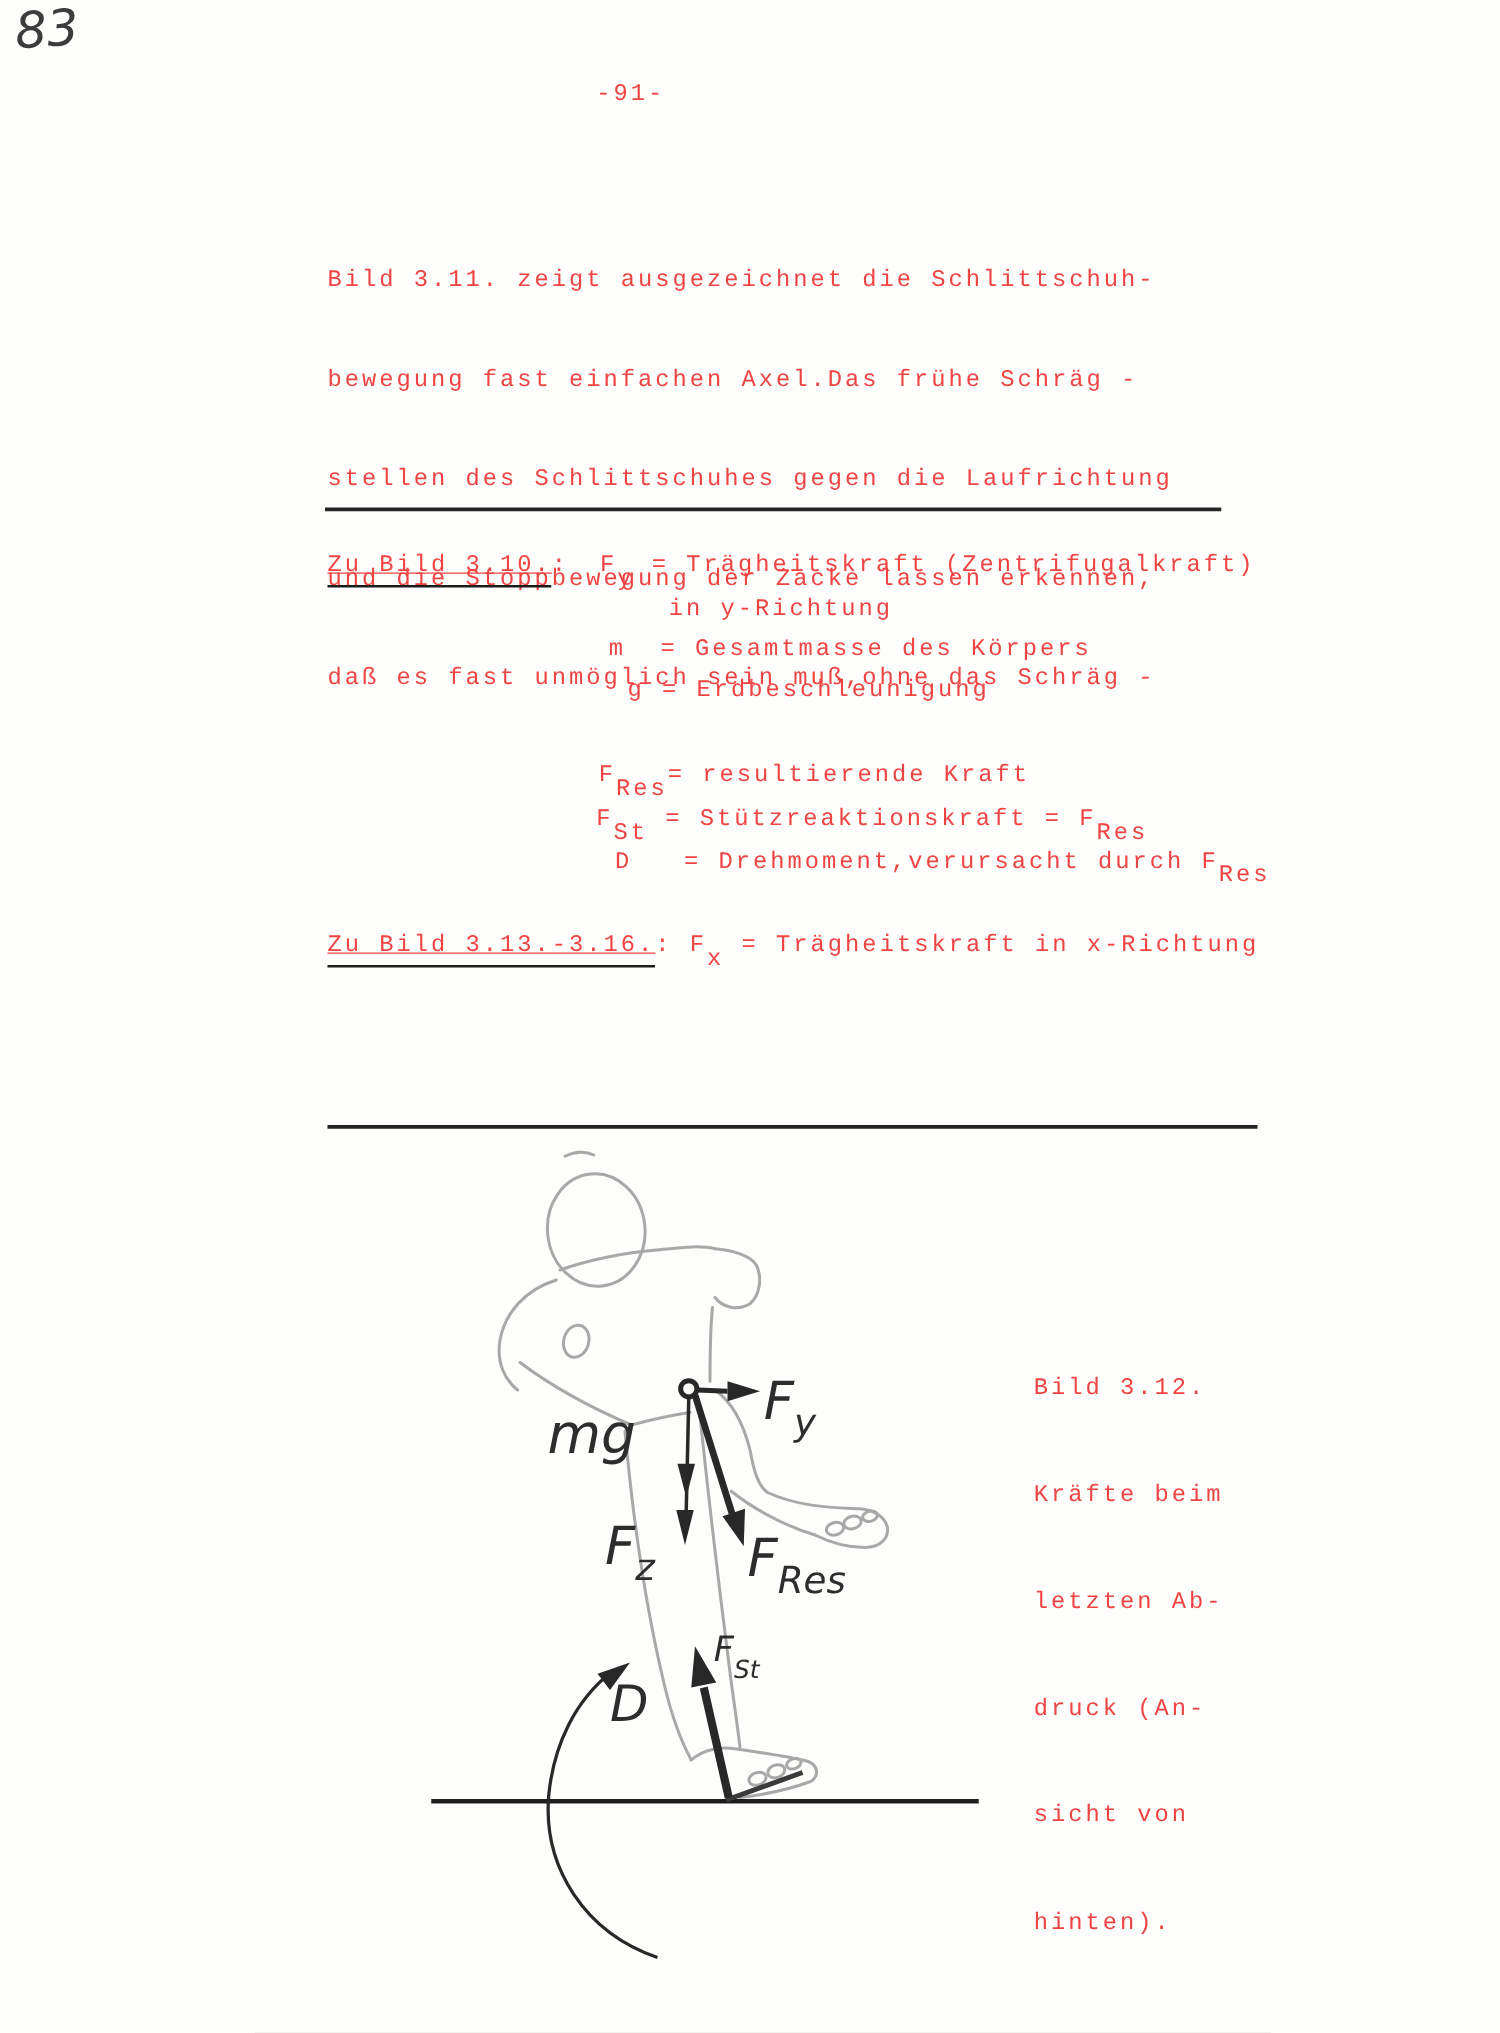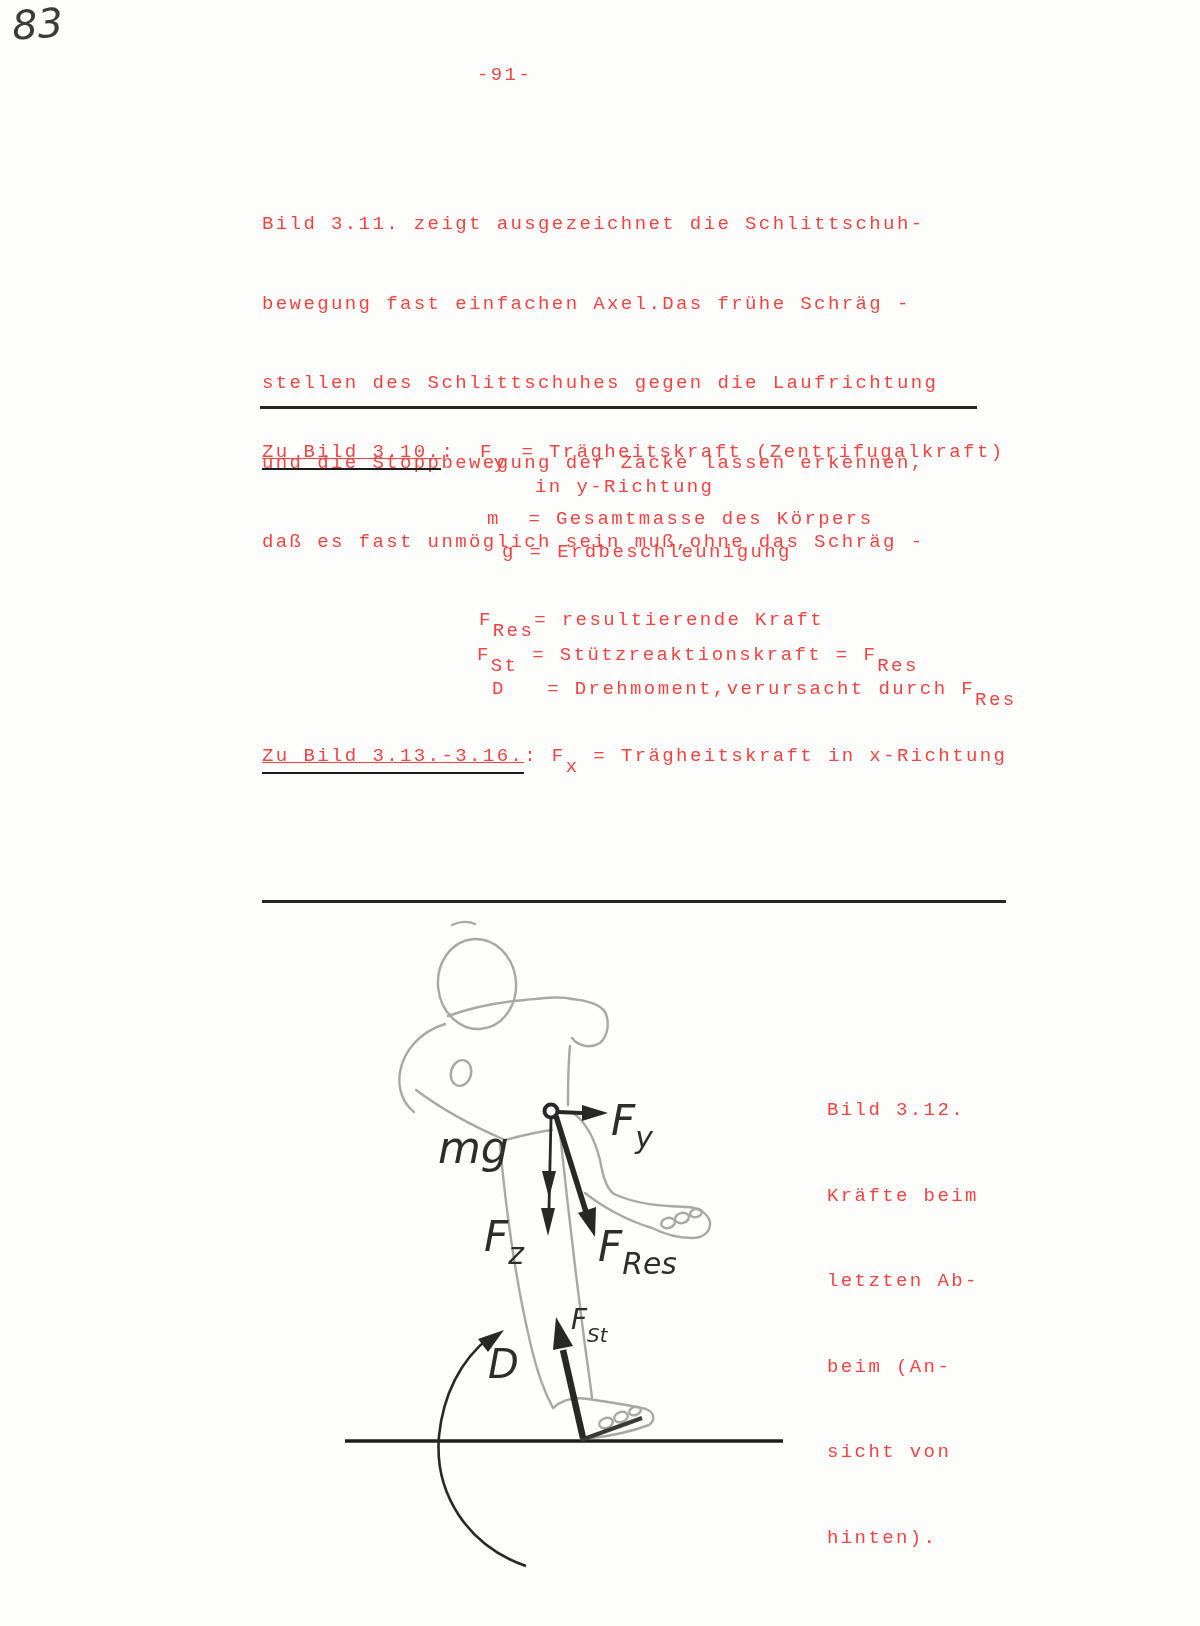--- a/index.html
+++ b/index.html
@@ -113,18 +113,18 @@
   <div class="hw" style="left:611px;top:1100px;font-size:42px;"><span>F</span><span class="hsub">y</span></div>
   <div class="hw" style="left:484px;top:1216px;font-size:42px;"><span>F</span><span class="hsub">z</span></div>
   <div class="hw" style="left:598px;top:1226px;font-size:42px;text-align:center;"><span>F</span><span class="hsub">Res</span></div>
   <div class="hw" style="left:571px;top:1306px;font-size:28px;"><span>F</span><span class="hsub">St</span></div>
   <div class="hw" style="left:488px;top:1344px;font-size:40px;">D</div>
 
   <div class="tw" style="left:827px;top:1046px;">
     <span class="cap-line">Bild 3.12.</span>
     <span class="cap-line">Kräfte beim</span>
     <span class="cap-line">letzten Ab-</span>
-    <span class="cap-line">beim (An-</span>
+    <span class="cap-line">druck (An-</span>
     <span class="cap-line">sicht von</span>
     <span class="cap-line">hinten).</span>
   </div>
 
 </div>
 
 </body></html>

